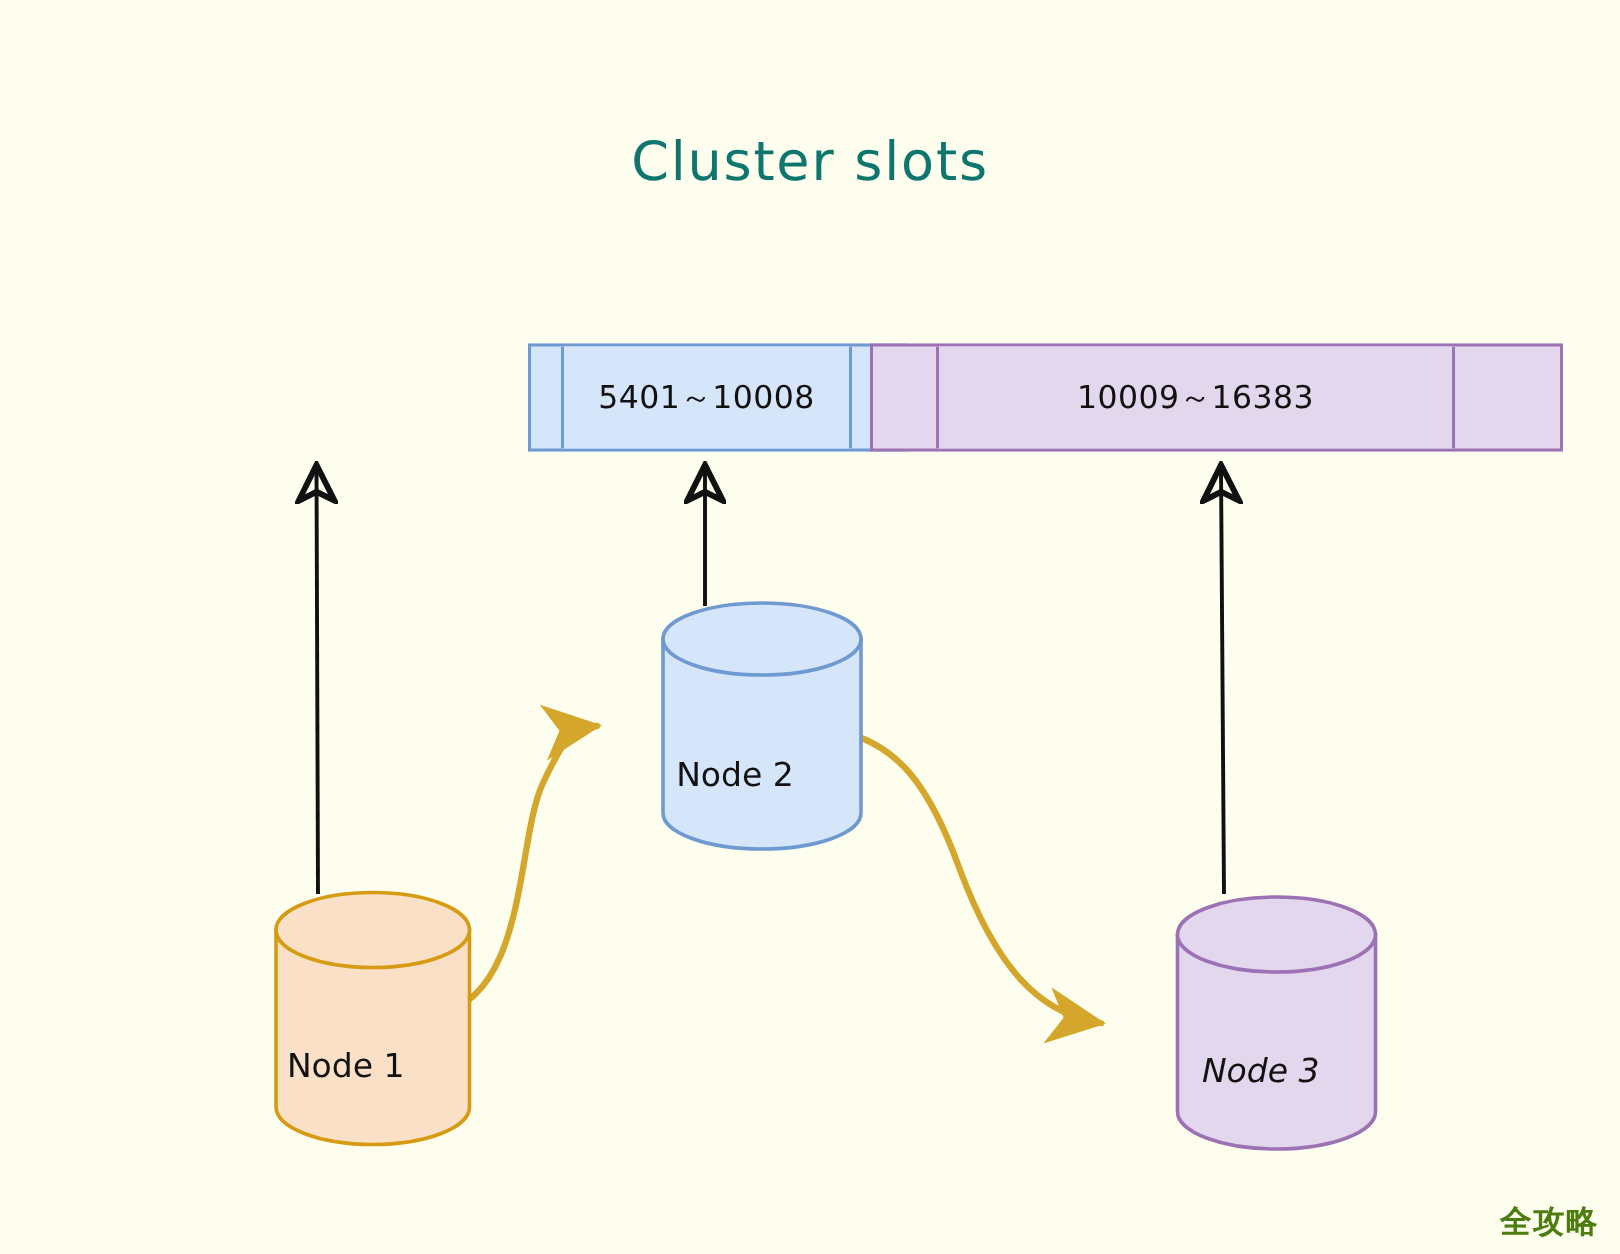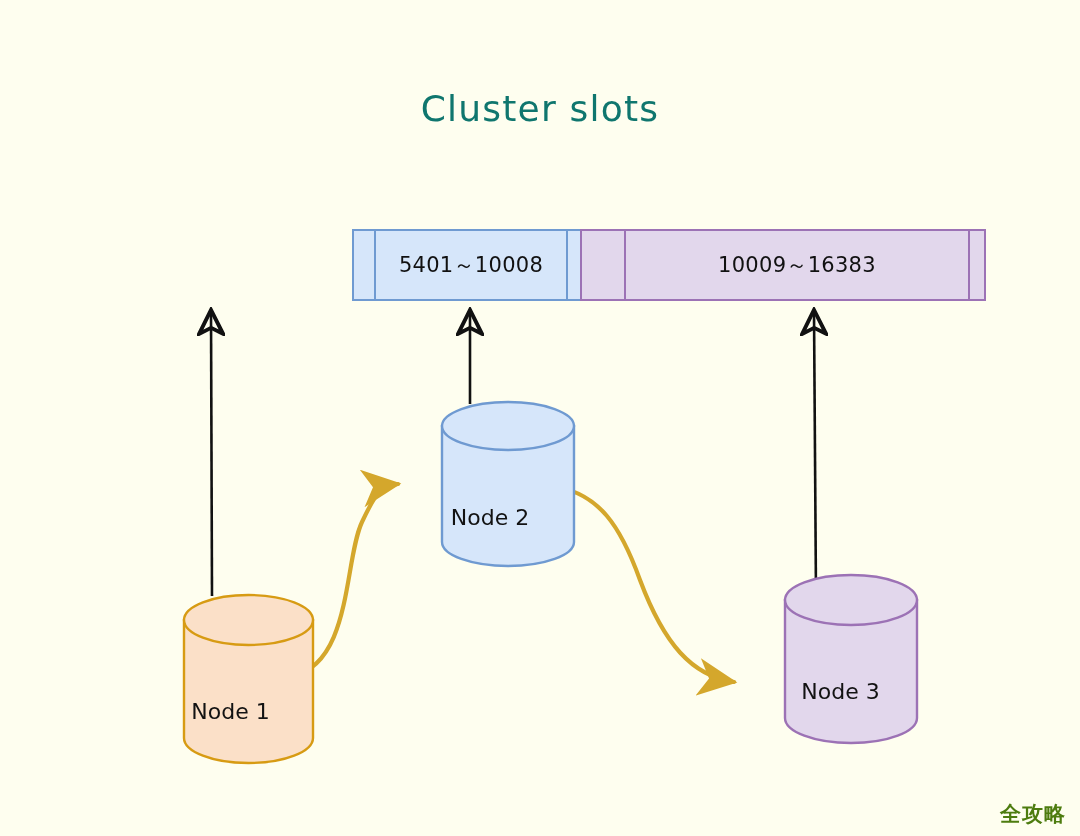--- a/index.html
+++ b/index.html
@@ -63,21 +63,21 @@
     color: #111;
     letter-spacing: 0.3px;
   }
 
   #seg-0 { left: 0px;   width: 286px; background: #fbe0c8; border-color: #d79b13; }
   #seg-0 .slot-inner { left: 20px; width: 246px; border-color: #d79b13; background: #fbe0c8; }
 
   #seg-1 { left: 286px; width: 252px; background: #d6e6fa; border-color: #6f9ad1; }
   #seg-1 .slot-inner { left: 20px; width: 194px; border-color: #6f9ad1; background: #d6e6fa; }
 
-  #seg-2 { left: 514px; width: 406px; background: #e2d7ec; border-color: #9c72b5; }
+  #seg-2 { left: 514px; width: 462px; background: #e2d7ec; border-color: #9c72b5; }
   #seg-2 .slot-inner { left: 42px; width: 346px; border-color: #9c72b5; background: #e2d7ec; }
 
   
   .cylinder {
     position: absolute;
     padding-left: 36px;
   }
   .cyl-label {
     position: absolute;
     left: 0;
@@ -158,21 +158,21 @@
   </div>
 
   <div class="cylinder" style="left:146px; top:592px; width:133px; height:174px;">
     <svg width="133" height="174" viewBox="0 0 133 174" xmlns="http://www.w3.org/2000/svg">
       <path d="M2,28 L2,146 A64.5,25 0 0 0 131,146 L131,28 Z" fill="#fbe0c8" stroke="#d79b13" stroke-width="2.4"></path>
       <ellipse cx="66.5" cy="28" rx="64.5" ry="25" fill="#fbe0c8" stroke="#d79b13" stroke-width="2.4"></ellipse>
     </svg>
     <div class="cyl-label" style="top:107px;">Node 1</div>
   </div>
 
-  <div class="cylinder" style="left:747px; top:572px; width:151px; height:174px;">
+  <div class="cylinder" style="left:747px; top:595px; width:151px; height:174px;font-style:italic;">
     <svg width="136" height="174" viewBox="0 0 136 174" xmlns="http://www.w3.org/2000/svg">
       <path d="M2,28 L2,146 A66,25 0 0 0 134,146 L134,28 Z" fill="#e2d7ec" stroke="#9c72b5" stroke-width="2.4"></path>
       <ellipse cx="68" cy="28" rx="66" ry="25" fill="#e2d7ec" stroke="#9c72b5" stroke-width="2.4"></ellipse>
     </svg>
     <div class="cyl-label" style="top:107px;">Node 3</div>
   </div>
 
   <div id="watermark">全攻略</div>
 
 </div>

